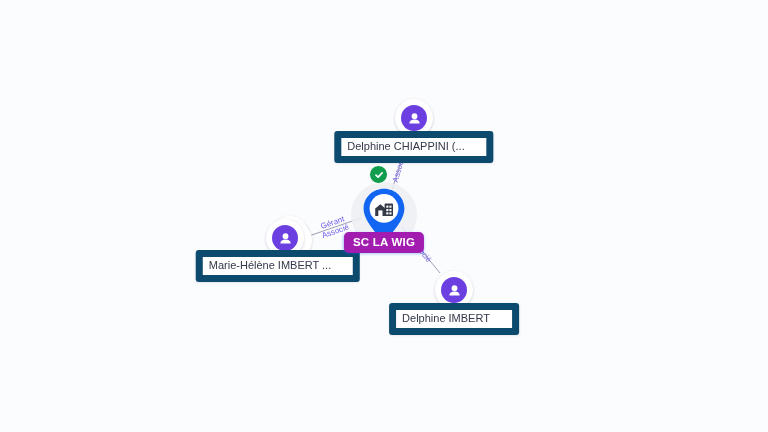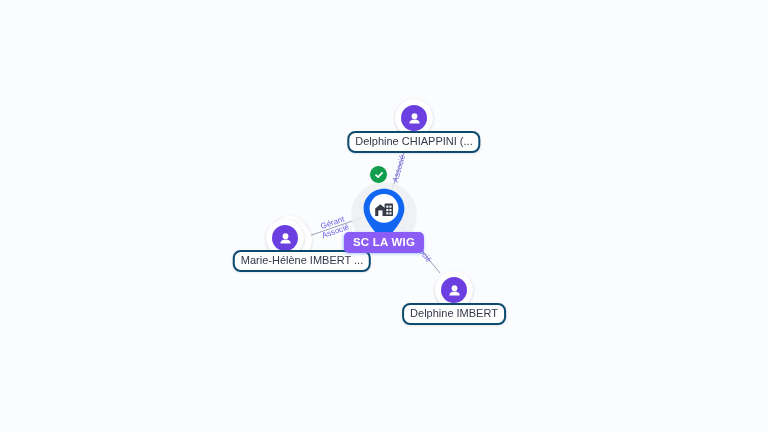--- a/index.html
+++ b/index.html
@@ -68,23 +68,23 @@
   }
   .stack-ring.r1 { left: -14px; top: -22px; }
   .stack-ring.r2 { left: -11px; top: -17px; }
 
   
   .node-label {
     position: absolute;
     transform: translateX(-50%);
     white-space: nowrap;
     background: #ffffff;
-    border: 2px solid #0c4a6e;
-    border-radius: 8px;
-    padding: 2px 6px 3px 6px;
+    border: 7px solid #0c4a6e;
+    border-radius: 3px;
+    padding: 2px 22px 3px 6px;
     font-size: 11px;
     line-height: 13px;
     color: #2f3murky;
     color: #33384a;
     box-shadow: 0 1px 2px rgba(40,50,90,.10);
   }
 
   
   .company-node {
     position: absolute;
@@ -114,21 +114,21 @@
     background: #109d4e;
     border: 1.5px solid #ffffff;
     display: flex;
     align-items: center;
     justify-content: center;
   }
   .company-label {
     position: absolute;
     transform: translateX(-50%);
     white-space: nowrap;
-    background: #8b5cf6;
+    background: #a21caf;
     color: #ffffff;
     font-size: 11.5px;
     font-weight: bold;
     line-height: 14px;
     letter-spacing: .2px;
     border-radius: 5px;
     padding: 3px 9px 4px 9px;
     box-shadow: 0 1px 3px rgba(18,102,241,.35);
   }
 
@@ -188,21 +188,21 @@
         <div class="stack-ring r2"></div>
         <div class="person-avatar">
           <span class="disc">
             <svg width="15" height="15" viewBox="0 0 15 15">
               <circle cx="7.5" cy="5.2" r="2.9" fill="#ffffff"></circle>
               <path d="M2.3 12.6 C2.3 9.9 4.6 8.5 7.5 8.5 C10.4 8.5 12.7 9.9 12.7 12.6 Z" fill="#ffffff"></path>
             </svg>
           </span>
         </div>
       </div>
-      <div class="node-label" style="left: 302px; top: 250px;">Marie-Hélène IMBERT ...</div>
+      <div class="node-label" style="left: 278px; top: 250px;">Marie-Hélène IMBERT ...</div>
       <div class="node" style="left: 454px; top: 290px;">
         <div class="person-avatar">
           <span class="disc">
             <svg width="15" height="15" viewBox="0 0 15 15">
               <circle cx="7.5" cy="5.2" r="2.9" fill="#ffffff"></circle>
               <path d="M2.3 12.6 C2.3 9.9 4.6 8.5 7.5 8.5 C10.4 8.5 12.7 9.9 12.7 12.6 Z" fill="#ffffff"></path>
             </svg>
           </span>
         </div>
       </div>

